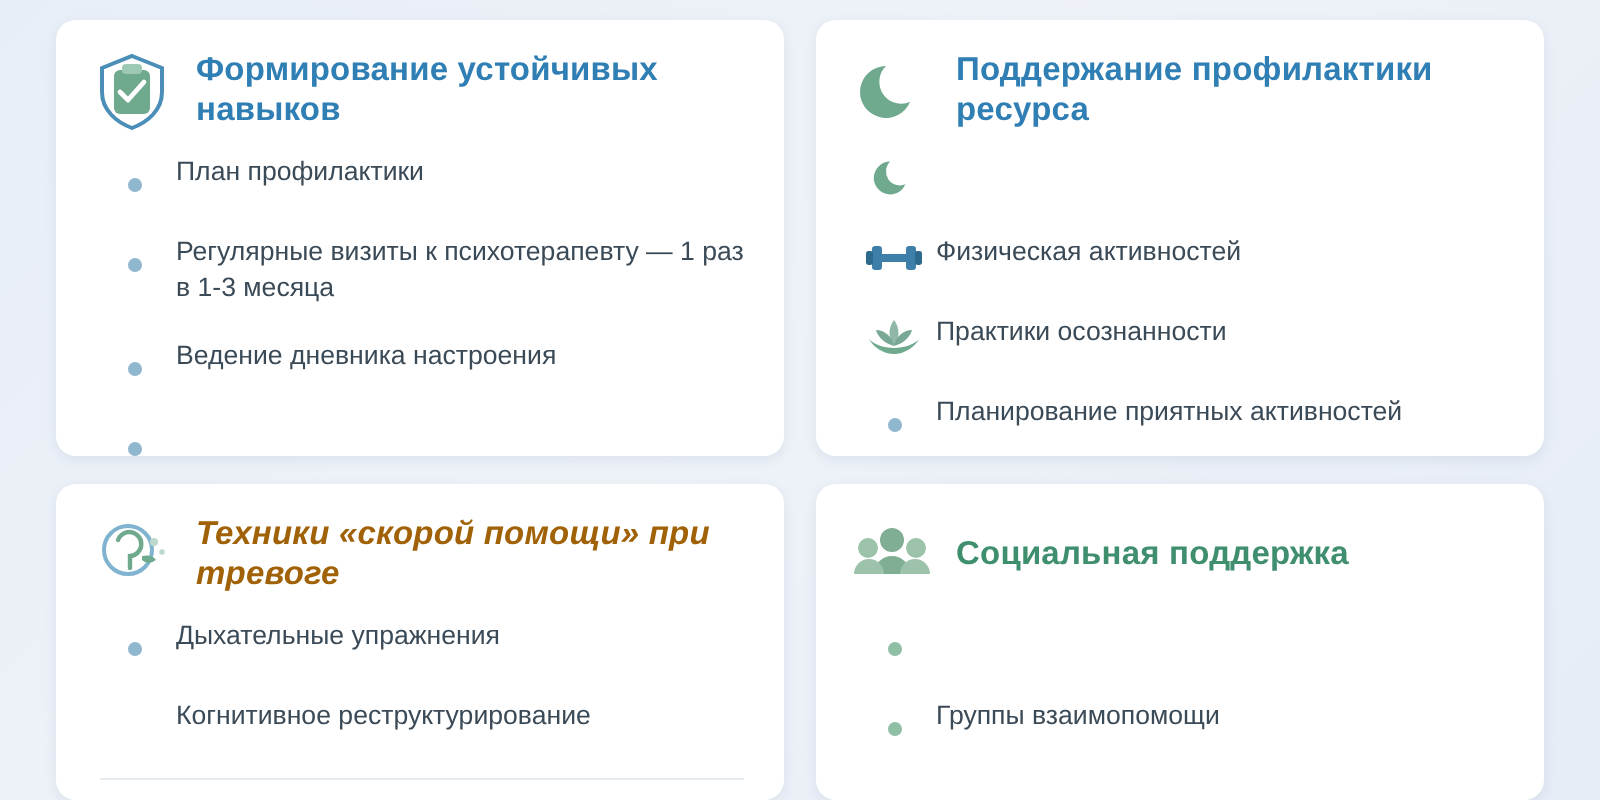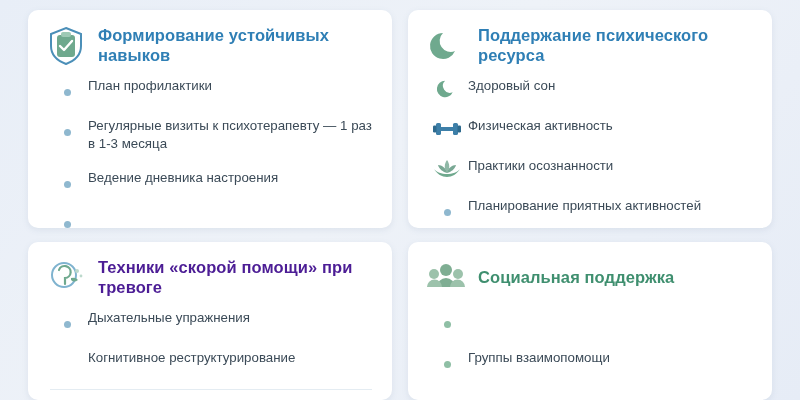--- a/index.html
+++ b/index.html
@@ -48,21 +48,21 @@
     justify-content: center;
   }
   .card-title {
     font-size: 16.5px;
     font-weight: bold;
     letter-spacing: 0.1px;
     line-height: 1.2;
   }
   .c1 .card-title { color: #2f7fb5; }
   .c2 .card-title { color: #2f7fb5; }
-  .c3 .card-title { color: #4c1d95; }
+  .c3 .card-title { color: #a16207; font-style: italic; }
   .c4 .card-title { color: #3f8f6f; }
 
   .items {
     list-style: none;
     margin: 0;
     padding: 0 0 0 4px;
   }
   .item {
     display: flex;
     align-items: flex-start;
@@ -149,43 +149,42 @@
 
   <div class="card c2">
     <div class="card-head">
       <div class="card-icon">
         <svg width="38" height="38" viewBox="0 0 38 38">
           <path d="M28 24 A13 13 0 1 1 16 6 A11 11 0 0 0 28 24 Z" fill="#6fa98e"></path>
           <text x="17" y="16" font-family="Liberation Sans, sans-serif" font-size="8" fill="#ffffff">z</text>
           <text x="21" y="12" font-family="Liberation Sans, sans-serif" font-size="6" fill="#ffffff">z</text>
         </svg>
       </div>
-      <div class="card-title">Поддержание психического ресурса</div>
+      <div class="card-title">Поддержание профилактики ресурса</div>
     </div>
     <ul class="items indent-icons">
       <li class="item">
         <span class="item-icon">
           <svg width="24" height="24" viewBox="0 0 38 38">
             <path d="M28 24 A13 13 0 1 1 16 6 A11 11 0 0 0 28 24 Z" fill="#6fa98e"></path>
             <text x="16" y="17" font-family="Liberation Sans, sans-serif" font-size="9" fill="#ffffff">z</text>
           </svg>
         </span>
-        <span class="item-text">Здоровый сон</span>
       </li>
       <li class="item">
         <span class="item-icon">
           <svg width="30" height="22" viewBox="0 0 30 22">
             <rect x="9" y="9" width="12" height="4" fill="#3d7fa8"></rect>
             <rect x="4" y="5" width="5" height="12" rx="1.6" fill="#3d7fa8"></rect>
             <rect x="21" y="5" width="5" height="12" rx="1.6" fill="#3d7fa8"></rect>
             <rect x="1" y="7.5" width="3.5" height="7" rx="1.2" fill="#2e6a8e"></rect>
             <rect x="25.5" y="7.5" width="3.5" height="7" rx="1.2" fill="#2e6a8e"></rect>
           </svg>
         </span>
-        <span class="item-text">Физическая активность</span>
+        <span class="item-text">Физическая активностей</span>
       </li>
       <li class="item">
         <span class="item-icon">
           <svg width="28" height="24" viewBox="0 0 28 24">
             <path d="M14 3 C17 7 17 12 14 16 C11 12 11 7 14 3 Z" fill="#8fb8a6"></path>
             <path d="M14 16 C10 15 6 12 5 8 C9 8 13 11 14 16 Z" fill="#79a894"></path>
             <path d="M14 16 C18 15 22 12 23 8 C19 8 15 11 14 16 Z" fill="#79a894"></path>
             <path d="M14 17 C9 17 3 15 1 12 C4 17 9 20 14 20 C19 20 24 17 27 12 C25 15 19 17 14 17 Z" fill="#6fa98e"></path>
           </svg>
         </span>

